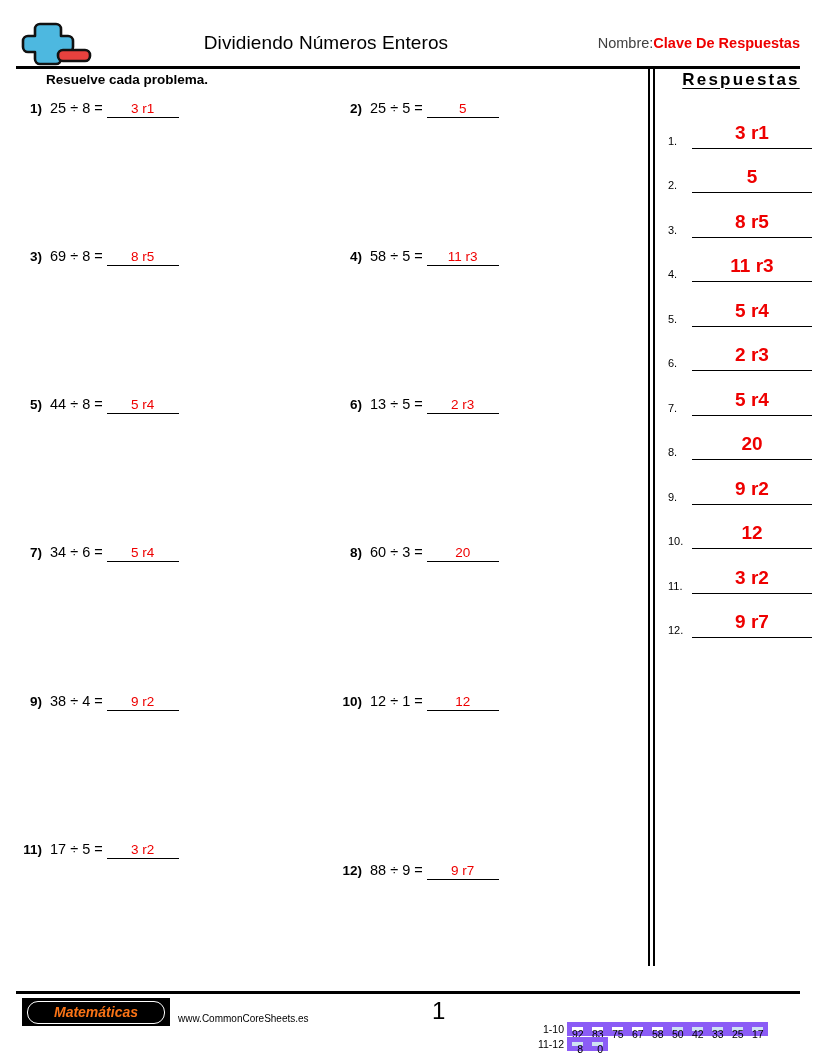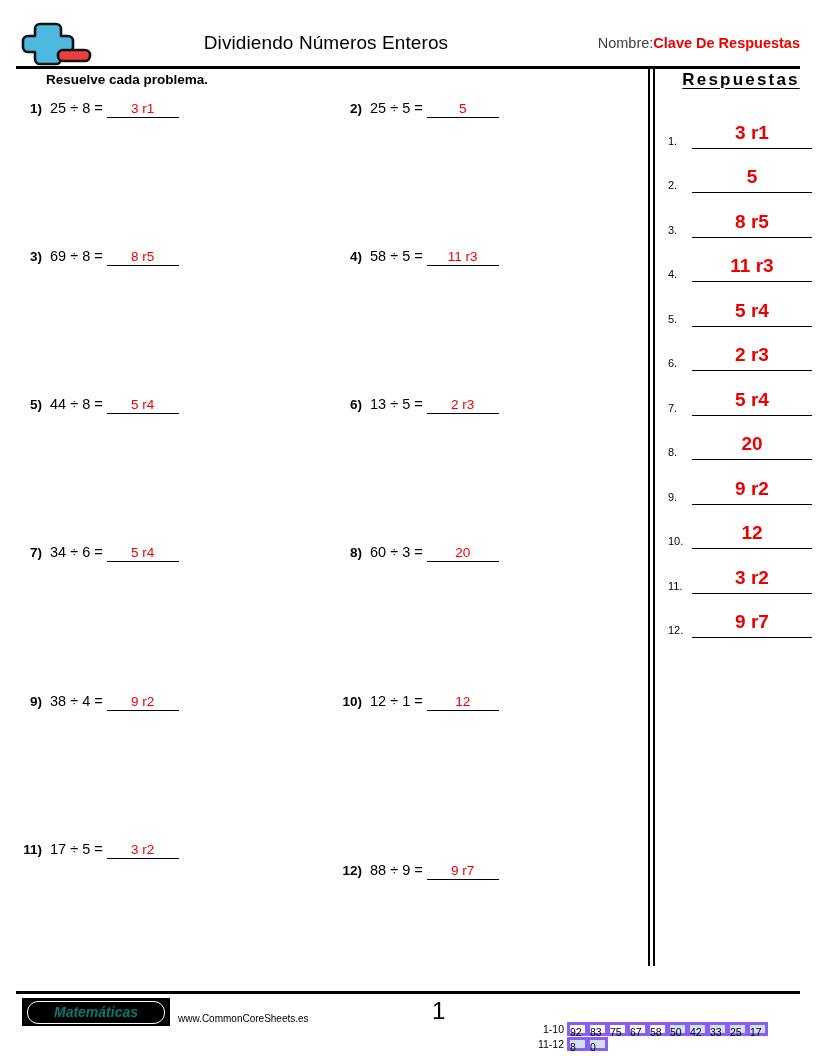--- a/index.html
+++ b/index.html
@@ -193,21 +193,21 @@
     background: #000;
     display: flex;
     align-items: center;
     justify-content: center;
   }
   #footer-logo .pill {
     width: 136px;
     height: 21px;
     border: 1.6px solid #ffffff;
     border-radius: 11px;
-    color: #0f766e;
+    color: #f97316;
     font-size: 14px;
     font-weight: bold;
     display: flex;
     align-items: center;
     justify-content: center;
     font-style: italic;
   }
   #footer-url {
     position: absolute;
     left: 178px;
@@ -239,22 +239,22 @@
     padding-right: 4px;
     font-size: 10.5px;
     line-height: 15px;
     white-space: nowrap;
   }
   .score-cells { display: flex; }
   .score-cell {
     width: 21px;
     height: 14px;
     line-height: 15px;
-    text-align: left;
-    border: 3px solid #8b5cf6;
+    text-align: right;
+    border: 5px solid #8b5cf6;
     margin-left: -1px;
     font-size: 10.5px;
     box-sizing: border-box;
     background: #ffffff;
   }
   .score-cell.shaded { background: #cfe2f3; }
 </style>
 </head>
 <body>
 

